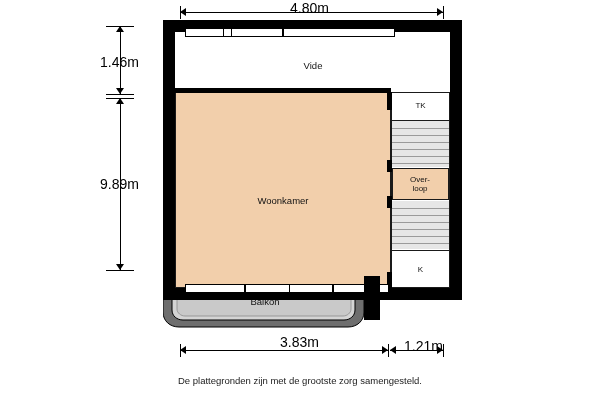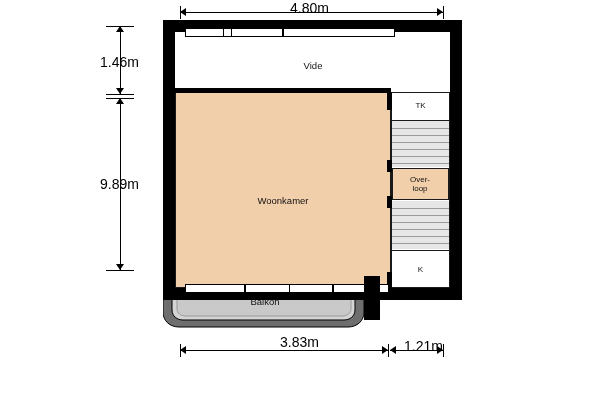--- a/index.html
+++ b/index.html
@@ -288,15 +288,16 @@
   <div class="tick-v" style="left:388px; top:344px; height:13px;"></div>
   <div class="dim-text" style="left:272px; top:334px;margin-left:8px;">3.83m</div>
 
   <div class="dimline dim-h" style="left:390px; top:350px; width:53px;"></div>
   <div class="arrow arrow-left" style="left:390px; top:346px;"></div>
   <div class="arrow arrow-right" style="left:437px; top:346px;"></div>
   <div class="tick-v" style="left:443px; top:344px; height:13px;"></div>
   <div class="dim-text" style="left:404px; top:338px;">1.21m</div>
 
   <div id="footer">
+    <div>De plattegronden zijn met de grootste zorg samengesteld.</div>
   </div>
 
 </div>
 
 </body></html>

